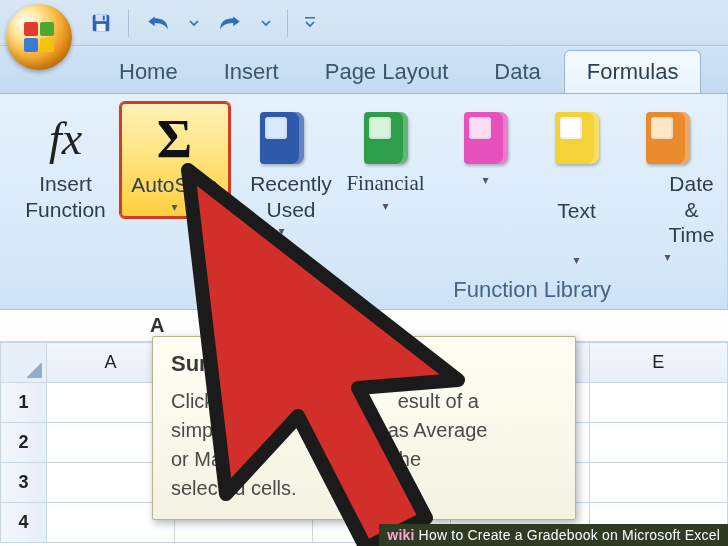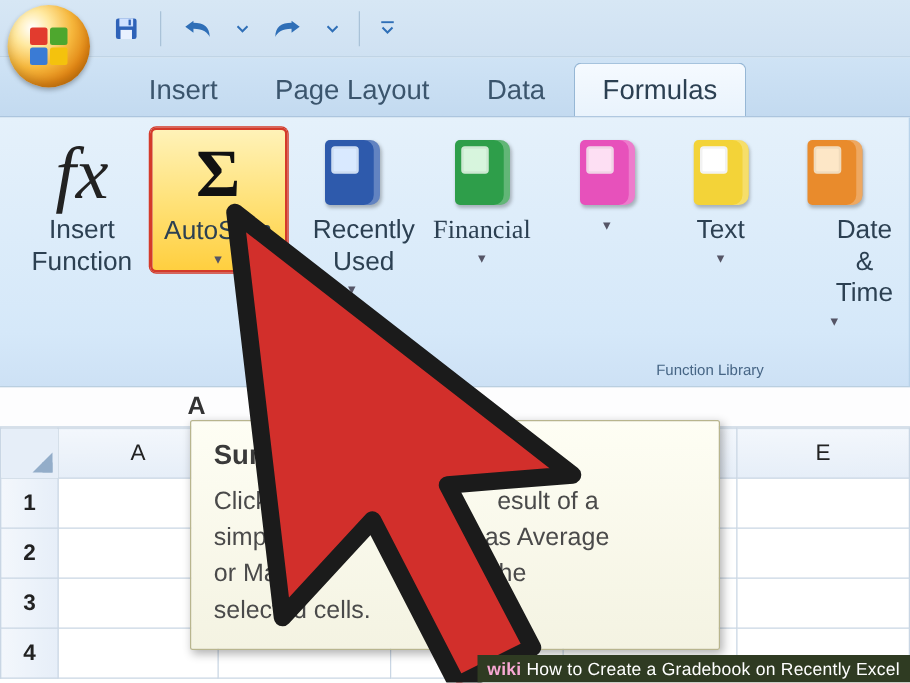--- a/index.html
+++ b/index.html
@@ -91,21 +91,21 @@
     display:flex;
     flex-direction:column;
     align-items:center;
   }
   .group-body{
     flex:1;
     display:flex;
     align-items:flex-start;
   }
   .group-title{
-    font-size:12px;
+    font-size:22px;
     color:#466585;
     padding: 2px 0 4px 0;
     text-align:center;
     width:100%;
   }
 
   .rbtn{
     display:flex;
     flex-direction:column;
     align-items:center;
@@ -164,21 +164,21 @@
   }
   .recent .badge{color:#d6a100;}
   .fin .badge{color:#1c7a2f; font-size:14px;}
   .logi .badge{color:#b81fa0;}
   .text .badge{color:#444;}
   .date .badge{color:#b35c10; font-size:15px;}
 
   
   .fx{
     font-family: "Times New Roman", serif;
-    font-size:59px;
+    font-size:46px;
     font-style:italic;
     color:#222;
     text-align:right;
   }
   .sigma{
     font-family: "Times New Roman", serif;
     font-size:54px;
     font-weight: bold;
     color:#111;
   }
@@ -328,20 +328,21 @@
     <div class="qat-btn">
       <svg width="12" height="14" viewBox="0 0 12 14">
         <rect x="1" y="1" width="10" height="1.5" fill="#2f6fb7"></rect>
         <path d="M2 6 L6 10 L10 6" fill="none" stroke="#2f6fb7" stroke-width="1.6"></path>
       </svg>
     </div>
   </div>
 </div>
 
 <div class="ribbon-tabs">
+  <div class="ribbon-tab">Home</div>
   <div class="ribbon-tab">Insert</div>
   <div class="ribbon-tab">Page Layout</div>
   <div class="ribbon-tab">Data</div>
   <div class="ribbon-tab active">Formulas</div>
 </div>
 
 <div class="ribbon">
   <div class="ribbon-group" style="flex:1;">
     <div class="group-body">
 
@@ -384,21 +385,21 @@
 
       <div class="rbtn" style="width:96px;">
         <div class="icon">
             <div class="book pink logi">
               <span class="badge">?</span>
             </div>
           </div>
         <div class="drop">▾</div>
       </div>
 
-      <div class="rbtn" style="width:86px;">
+      <div class="rbtn" style="width:86px;gap:27px;">
         <div class="icon">
             <div class="book yellow text">
               <span class="badge">A</span>
             </div>
           </div>
         <div class="lbl">Text</div>
         <div class="drop">▾</div>
       </div>
 
       <div class="rbtn" style="width:96px;">
@@ -491,14 +492,14 @@
            L 330 230
            L 230 238
            L 298 368
            L 238 398
            L 170 266
            L 98 344
            Z" fill="#d22f2b" stroke="#1b1b1b" stroke-width="14" stroke-linejoin="round"></path>
 </svg>
 
 <div class="caption">
-  <span class="brand">wiki</span><span>How to Create a Gradebook on Recently Excel</span>
+  <span class="brand">wiki</span><span>How to Create a Gradebook on Microsoft Excel</span>
 </div>
 
 </body></html>

